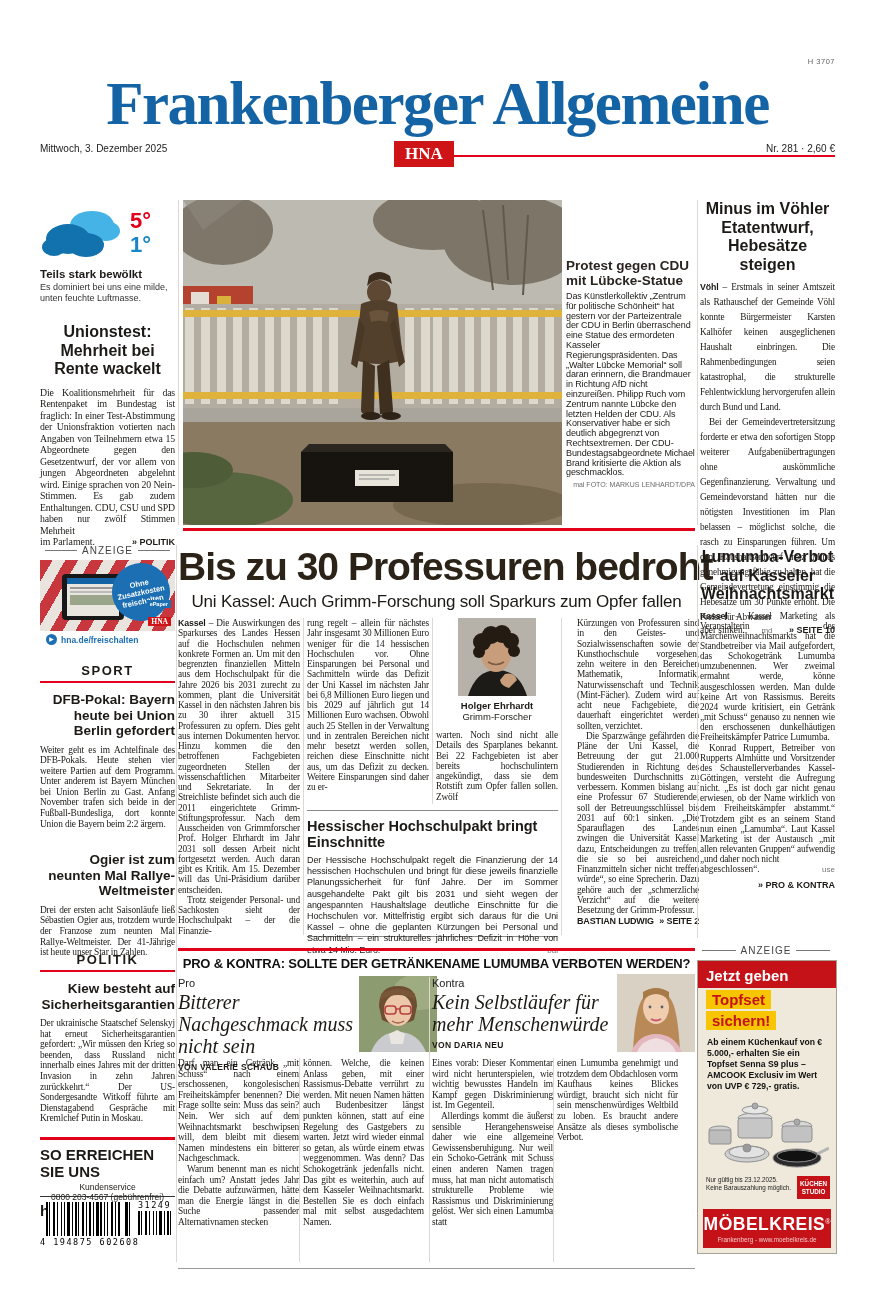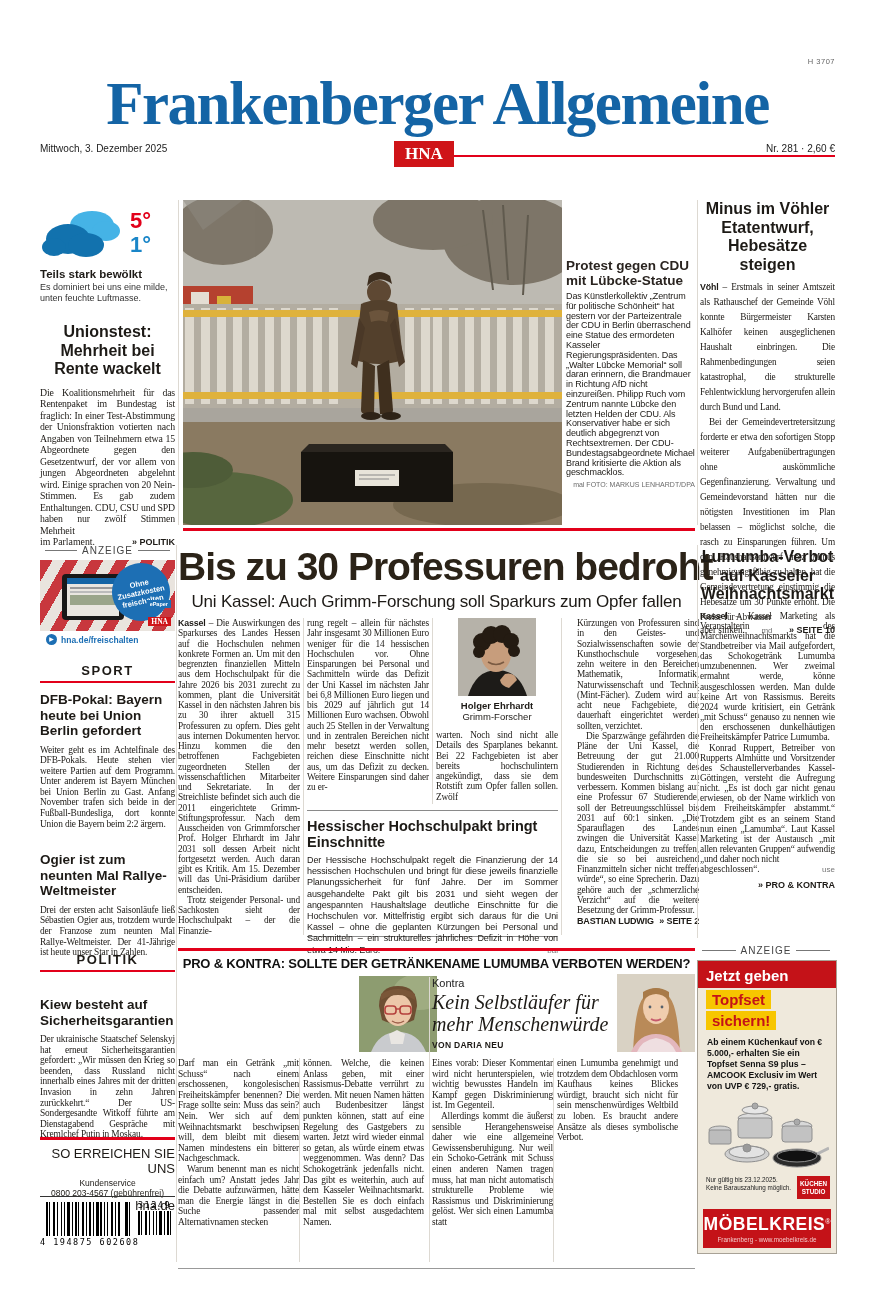--- a/index.html
+++ b/index.html
@@ -18,21 +18,21 @@
   .dateline{font-size:10px;color:#222;}
   #hna-box{background:#cf1418;color:#fff;font-family:"Liberation Serif",serif;font-weight:bold;
            font-size:17px;text-align:center;line-height:26px;}
   
   .temp-hi{color:#e2001a;font-weight:bold;font-size:22px;line-height:24px;}
   .temp-lo{color:#1a86c8;font-weight:bold;font-size:22px;line-height:24px;}
   .wx-cond{font-weight:bold;font-size:11.5px;}
   .wx-desc{font-size:9px;line-height:11px;color:#333;}
   
   .hl-side{font-weight:bold;font-size:16px;line-height:18.5px;text-align:center;color:#1d1a16;}
-  .hl-side-sm{font-weight:bold;font-size:13.5px;line-height:15.5px;text-align:left;color:#1d1a16;}
+  .hl-side-sm{font-weight:bold;font-size:13.5px;line-height:15.5px;text-align:right;color:#1d1a16;}
   .body-side{font-family:"Liberation Serif",serif;font-size:9.3px;line-height:15px;
              letter-spacing:-.15px;text-align:justify;}
   .body-side p{margin:0;}
   .body-side p.ind{text-indent:9px;}
   .lead{font-weight:bold;font-family:"Liberation Sans",sans-serif;font-size:8.8px;}
   .refrow{display:flex;justify-content:space-between;align-items:baseline;}
   .ref{font-weight:bold;font-size:9px;font-family:"Liberation Sans",sans-serif;white-space:nowrap;}
   .sig{font-size:8px;color:#777;}
   .cap-hl{font-weight:bold;font-size:13.5px;line-height:15px;color:#2a2420;}
   .cap-body{font-size:9px;line-height:9.8px;letter-spacing:-.1px;}
@@ -55,21 +55,21 @@
   
   #pk-banner{font-weight:bold;font-size:13px;letter-spacing:-.2px;text-align:center;color:#111;}
   .pk-kicker{font-size:11px;color:#222;}
   .pk-hl{font-family:"Liberation Serif",serif;font-style:italic;font-size:20px;line-height:22px;color:#1d1a16;}
   .pk-byline{font-weight:bold;font-size:8.5px;letter-spacing:.3px;}
   .pkcol{position:absolute;width:121px;font-family:"Liberation Serif",serif;font-size:9.4px;
          line-height:10.6px;letter-spacing:-.15px;text-align:justify;}
   .pkcol p{margin:0;}
   .pkcol p.ind{text-indent:9px;}
   
-  .contact1{font-weight:normal;font-size:13px;text-align:right;}
+  .contact1{font-weight:bold;font-size:15px;text-align:left;}
   .contact2{font-size:8.5px;text-align:center;}
   .bc{background:repeating-linear-gradient(90deg,#000 0 1.5px,#fff 1.5px 3px,#000 3px 4px,#fff 4px 6.5px,#000 6.5px 9px,#fff 9px 11px,#000 11px 12px,#fff 12px 14.5px);}
   .bc-num{font-family:"DejaVu Sans Mono",monospace;font-size:8.5px;letter-spacing:1.5px;color:#000;}
   
   #mk-ad{background:#efe9dc;border:1px solid #a8a296;}
   .mk-red-top{background:#c41218;color:#fff;font-weight:bold;font-size:15px;padding:6px 8px 4px 8px;}
   .mk-chip{display:inline-block;background:#f7c600;color:#c41218;font-weight:bold;font-size:15px;
            padding:1px 6px;margin:2px 0 0 8px;}
   .mk-body{font-weight:bold;font-size:8.6px;line-height:11px;color:#111;padding:7px 9px 0 9px;}
   .mk-fine{font-size:6.3px;line-height:8px;color:#222;}
@@ -319,21 +319,21 @@
     <div style="height:2px;background:#e2001a;margin-top:3px;"></div>
     <div class="hl-side-sm" style="margin-top:9px;">DFB-Pokal: Bayern heute bei Union Berlin gefordert</div>
     <div class="body-side" style="margin-top:6px;font-size:9.4px;line-height:10.6px;">Weiter geht es im Achtelfinale des DFB-Pokals. Heute stehen vier weitere Partien auf dem Programm. Unter anderem ist Bayern München bei Union Berlin zu Gast. Anfang November trafen sich beide in der Fußball-Bundesliga, dort konnte Union die Bayern beim 2:2 ärgern.</div>
     <div class="hl-side-sm" style="margin-top:23px;">Ogier ist zum neunten Mal Rallye-Weltmeister</div>
     <div class="body-side" style="margin-top:6px;font-size:9.4px;line-height:10.6px;">Drei der ersten acht Saisonläufe ließ Sébastien Ogier aus, trotzdem wurde der Franzose zum neunten Mal Rallye-Weltmeister. Der 41-Jährige ist heute unser Star in Zahlen.</div>
   </div>
 
   <div class="abs" style="left:40px;top:952px;width:135px;">
     <div class="sec-head">POLITIK</div>
     <div style="height:2px;background:#e2001a;margin-top:3px;"></div>
-    <div class="hl-side-sm" style="margin-top:25px;">Kiew besteht auf Sicherheitsgarantien</div>
+    <div class="hl-side-sm" style="margin-top:9px;">Kiew besteht auf Sicherheitsgarantien</div>
     <div class="body-side" style="margin-top:6px;font-size:9.4px;line-height:10.6px;">Der ukrainische Staatschef Selenskyj hat erneut Sicherheitsgarantien gefordert: „Wir müssen den Krieg so beenden, dass Russland nicht innerhalb eines Jahres mit der dritten Invasion in zehn Jahren zurückkehrt.“ Der US-Sondergesandte Witkoff führte am Dienstagabend Gespräche mit Kremlchef Putin in Moskau.</div>
   </div>
 
   <div class="hr-red" style="left:40px;top:1137px;width:135px;height:3px;"></div>
   <div class="abs" style="left:40px;top:1146px;width:135px;">
     <div class="contact1">SO ERREICHEN SIE UNS</div>
     <div class="contact2" style="margin-top:2px;">Kundenservice</div>
     <div class="contact2">0800 203-4567 (gebührenfrei)</div>
     <div class="contact1">hna.de</div>
   </div>
@@ -342,20 +342,25 @@
   <div class="abs" style="left:46px;top:1202px;width:128px;height:46px;">
     <div class="bc" style="position:absolute;left:0;top:0;width:84px;height:34px;"></div>
     <div class="bc-num" style="position:absolute;left:-6px;top:35px;">4 194875 602608</div>
     <div class="bc-num" style="position:absolute;left:92px;top:-2px;">31249</div>
     <div class="bc" style="position:absolute;left:92px;top:9px;width:36px;height:24px;"></div>
   </div>
 
   <div class="hr-red" style="left:178px;top:948px;width:517px;height:3px;"></div>
   <div id="pk-banner" class="abs" style="left:178px;top:956px;width:517px;">PRO &amp; KONTRA: SOLLTE DER GETRÄNKENAME LUMUMBA VERBOTEN WERDEN?</div>
 
+  <div class="abs" style="left:178px;top:977px;width:178px;">
+    <div class="pk-kicker">Pro</div>
+    <div class="pk-hl" style="margin-top:2px;">Bitterer Nachgeschmack muss nicht sein</div>
+    <div class="pk-byline" style="margin-top:5px;">VON VALERIE SCHAUB</div>
+  </div>
   <div class="abs" style="left:359px;top:976px;width:78px;height:76px;">
     <svg width="78" height="76" viewBox="0 0 78 76">
       <rect width="78" height="76" fill="#8d9c70"></rect>
       <ellipse cx="60" cy="16" rx="26" ry="18" fill="#a7b489" opacity=".7"></ellipse>
       <path d="M12 76 q8 -20 27 -20 q20 0 28 20 z" fill="#c9cbce"></path>
       <path d="M30 58 l8 -4 8 4 -2 10 -12 0 z" fill="#e9e6e2"></path>
       <path d="M20 30 q0 -20 19 -20 q19 0 19 20 l-3 14 q-16 8 -32 0 z" fill="#6e4e32"></path>
       <ellipse cx="39" cy="34" rx="14" ry="16" fill="#ecc7a9"></ellipse>
       <path d="M22 24 q17 -10 34 0 l0 -6 q-17 -10 -34 0 z" fill="#7a5638"></path>
       <rect x="26" y="30" width="11" height="8" rx="3" fill="none" stroke="#b4403c" stroke-width="1.6"></rect>

